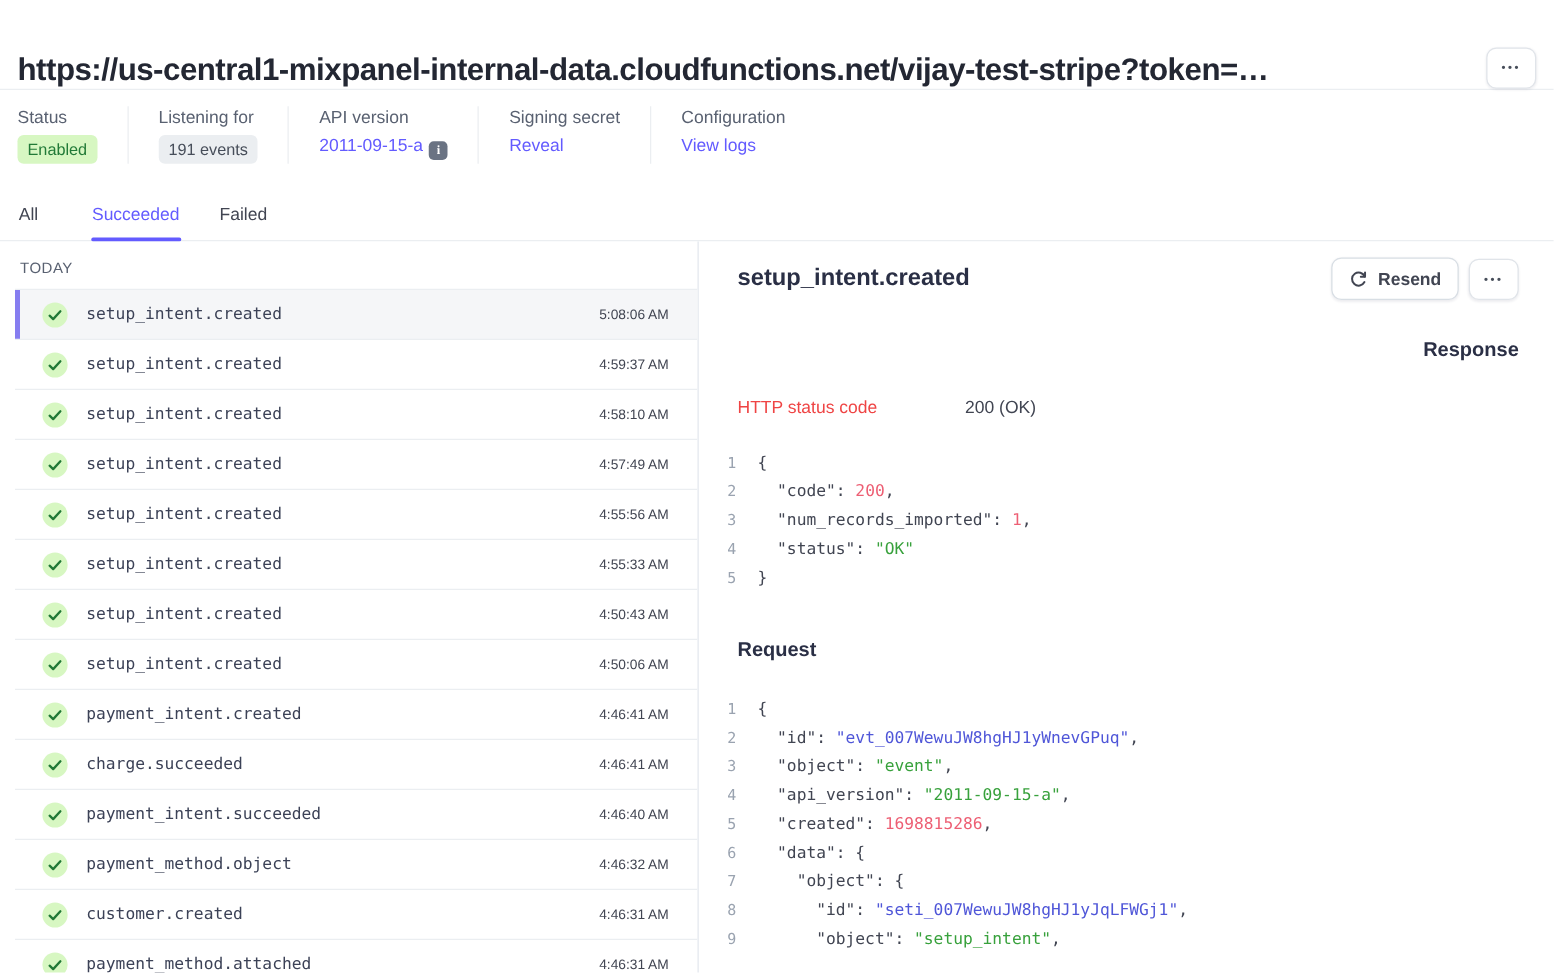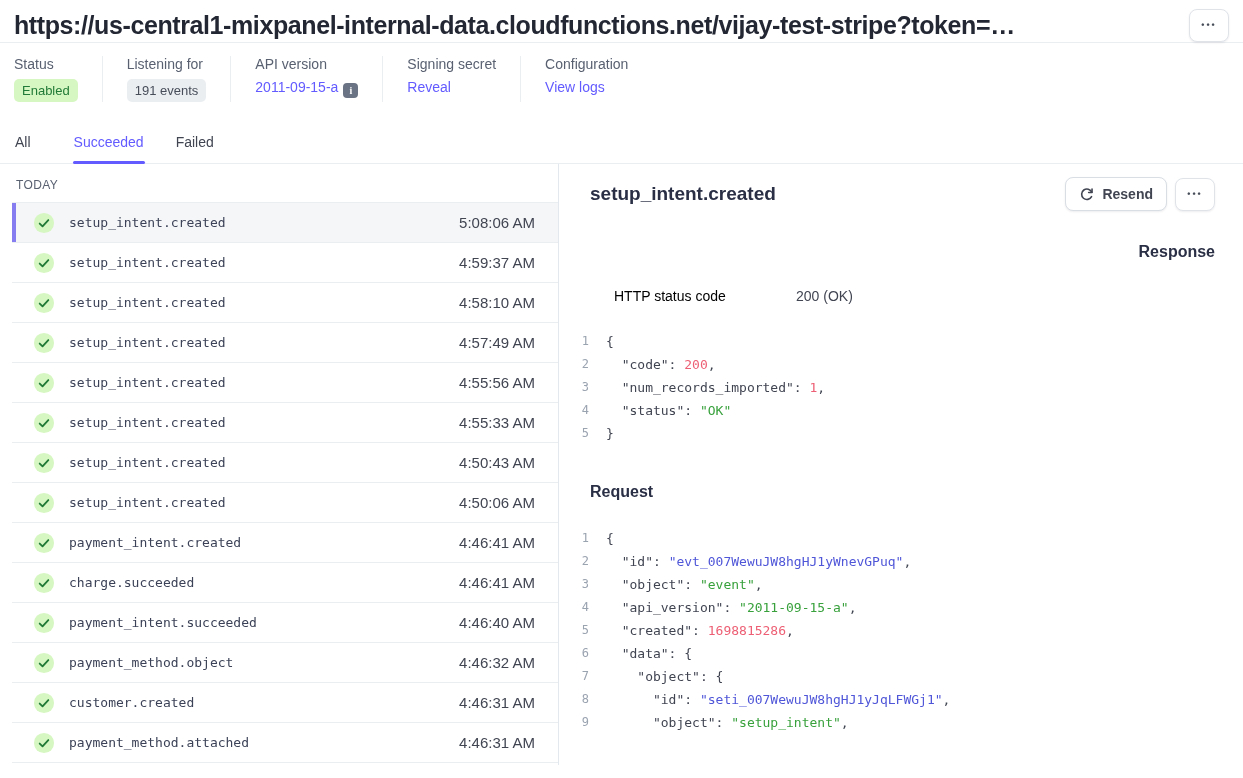--- a/index.html
+++ b/index.html
@@ -1,21 +1,21 @@
 <!DOCTYPE html>
 <html style="--accent: #635bff; --divider: #ebeef1; --badge-green-bg: #d7f7c2; --badge-green-text: #217a37; --badge-gray-bg: #ebeef1; --badge-gray-text: #474e5a; --selected-bg: #f5f6f8; --selected-bar: #867df0; --code-red: #ed5f74; --code-green: #38a13c; --code-blue: #4f56d8;"><head>
 <meta charset="utf-8">
 <style>
   * { box-sizing: border-box; margin: 0; padding: 0; }
   html, body { width: 1243px; height: 778px; overflow: hidden; background: #fff;
     font-family: "Liberation Sans", "DejaVu Sans", sans-serif; color: #414552; }
 
   
-  .page-header { display: flex; justify-content: space-between; align-items: center;
-    padding: 9px 14px 0 14px; height: 43px; border-bottom: 1px solid var(--divider, #ebeef1); }
+  .page-header { display: flex; justify-content: space-between; align-items: flex-end;
+    padding: 9px 14px 0 14px; height: 72px; border-bottom: 1px solid var(--divider, #ebeef1); }
   .page-header h1 { font-size: 25px; font-weight: 700; color: #232733; letter-spacing: -0.4px;
     white-space: nowrap; overflow: hidden; }
   .icon-btn { display: inline-flex; align-items: center; justify-content: center;
     width: 40px; height: 33px; background: #fff; border: 1px solid #e0e4e9; border-radius: 8px;
     box-shadow: 0 1px 2px rgba(20,30,60,.08); cursor: pointer; flex: none; }
   .dots { font-size: 9px; letter-spacing: 2px; color: #474e5a; font-weight: 700; line-height: 1; }
 
   
   .summary { display: flex; padding: 13px 4px 18px 14px; }
   .summary-col { padding: 0 24px; border-left: 1px solid var(--divider, #ebeef1); }
@@ -47,36 +47,36 @@
     padding-left: 12px; overflow: hidden; }
   .group-label { padding: 14px 4px 10px 4px; font-size: 12px; font-weight: 500;
     letter-spacing: .4px; color: #596171; border-bottom: 1px solid var(--divider, #ebeef1); }
   .event-row { position: relative; display: flex; align-items: center; height: 40px;
     padding: 0 23px 0 21px; border-bottom: 1px solid var(--divider, #ebeef1); cursor: pointer; }
   .event-row.selected { background: var(--selected-bg, #f5f6f8); }
   .event-row.selected::before { content: ""; position: absolute; left: 0; top: 0; bottom: 0;
     width: 4px; background: var(--selected-bar, #867df0); }
   .check-icon { width: 22px; height: 22px; margin-right: 14px; flex: none; }
   .event-name { font-family: "DejaVu Sans Mono", monospace; font-size: 13px; color: #3c4257; }
-  .event-time { margin-left: auto; font-size: 15px; color: #414552; }
+  .event-time { margin-left: auto; font-size: 11px; color: #414552; }
 
   
   .detail-panel { flex: 1; padding: 13px 28px 0 31px; overflow: hidden; }
   .detail-header { display: flex; justify-content: space-between; align-items: center; }
   .detail-title { font-size: 19px; font-weight: 700; color: #2a2f45; }
   .detail-actions { display: flex; gap: 8px; align-items: center; }
   .btn { display: inline-flex; align-items: center; gap: 8px; background: #fff;
     border: 1px solid #d8dee4; border-radius: 8px; padding: 7px 13px; height: 34px;
     font-size: 14px; font-weight: 600; color: #414552; cursor: pointer;
     box-shadow: 0 1px 2px rgba(20,30,60,.08); font-family: inherit; }
   .section-heading { font-size: 16px; font-weight: 700; color: #2a2f45; }
   .response-heading { margin-top: 32px; text-align: right; }
   .request-heading { margin-top: 38px; }
   .status-row { display: flex; margin-top: 27px; font-size: 14px; }
-  .status-label { width: 182px; color: #000000; flex: none; margin-left: 24px; }
+  .status-label { width: 182px; color: #ef4444; flex: none; }
   .status-value { color: #414552; }
 
   .code { margin-top: 26px; margin-left: -17px; font-family: "DejaVu Sans Mono", monospace;
     font-size: 13px; }
   .code-line { display: flex; line-height: 23px; }
   .ln { width: 16px; flex: none; text-align: right; margin-right: 17px;
     color: #9aa3b0; font-size: 12px; }
   .lc { white-space: pre; color: #414552; }
   .tk-p { color: #414552; }
   .tk-n { color: var(--code-red, #ed5f74); }

